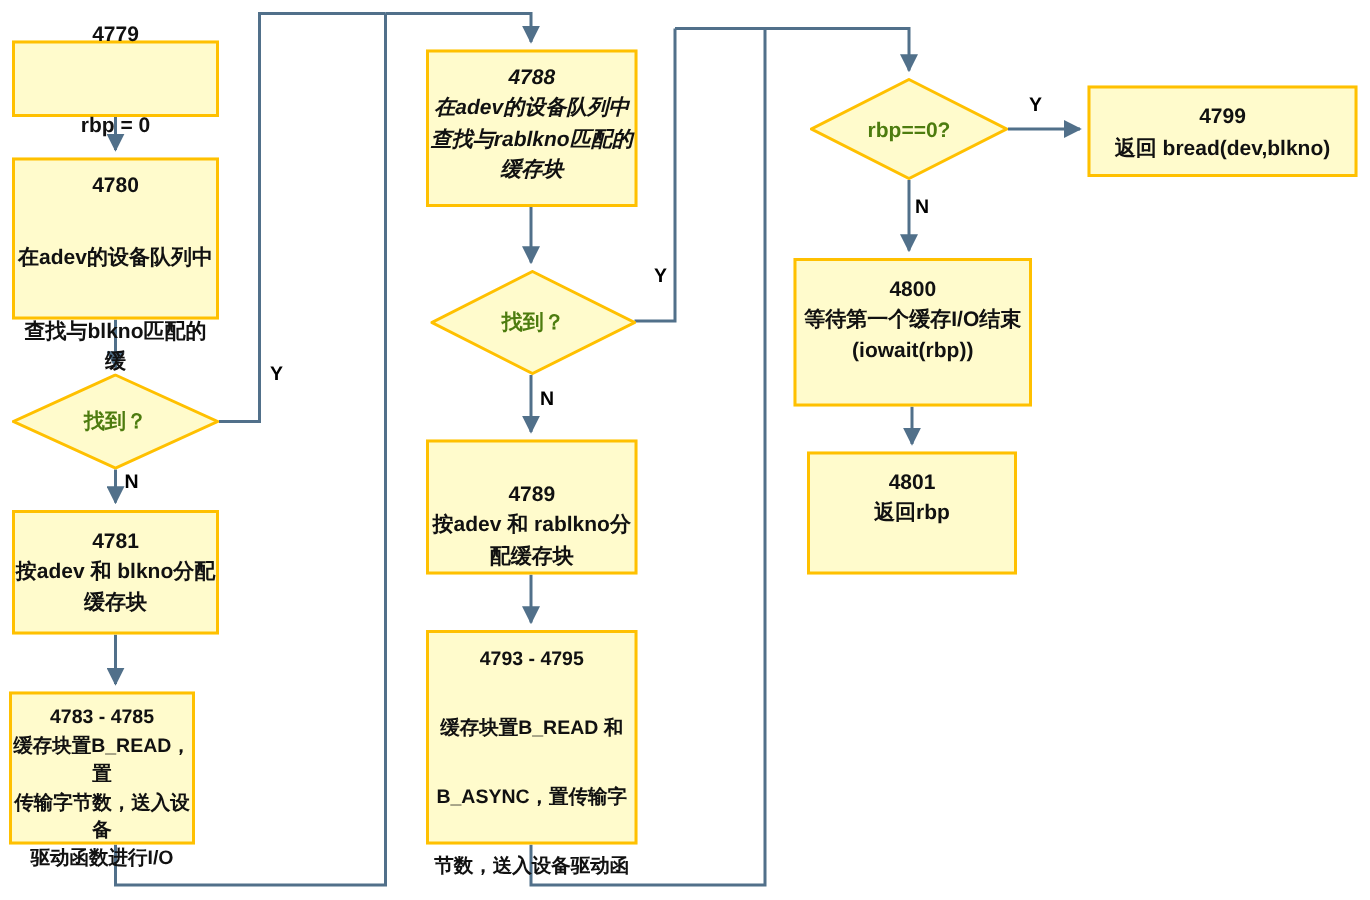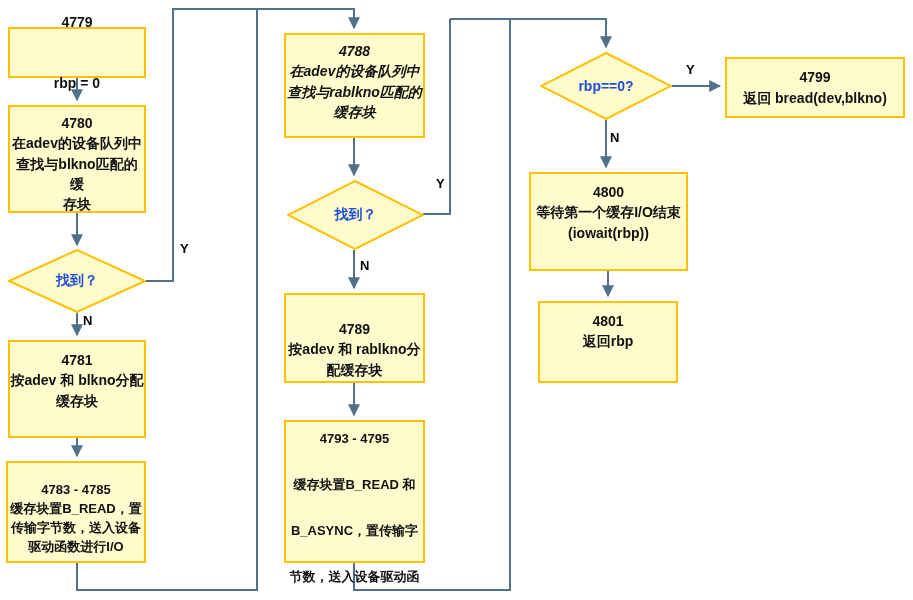--- a/index.html
+++ b/index.html
@@ -9,21 +9,21 @@
   svg.wires{position:absolute;left:0;top:0;width:913px;height:600px;pointer-events:none;}
   .node{position:absolute;box-sizing:border-box;
         background:#fffbcc;border:2px solid #ffc000;
         display:flex;flex-direction:column;align-items:center;justify-content:flex-start;
         color:#111111;font-weight:bold;text-align:center;}
   .node .ln{display:block;width:100%;line-height:1.45;}
   .node.center{justify-content:center;}
   .dia{position:absolute;box-sizing:border-box;}
   .dia .shape{position:absolute;inset:0;}
   .dia .lbl{position:absolute;inset:0;display:flex;align-items:center;justify-content:center;
-            color:#1d4ed8;font-weight:bold;text-align:right;}
+            color:#4d7c0f;font-weight:bold;text-align:right;}
   .edge-lbl{position:absolute;color:#000000;font-weight:bold;font-size:13px;}
   .fs13{font-size:13px;}
   .fs14{font-size:14px;}
 </style>
 </head>
 <body>
 
 <div id="canvas">
 
   <svg class="wires" viewBox="0 0 913 600" xmlns="http://www.w3.org/2000/svg">
@@ -66,41 +66,41 @@
 
       <path d="M608,271 L608,296" marker-end="url(#arrow)"></path>
     </g>
   </svg>
 
   <div class="node center fs14" style="left:8px;top:27px;width:138px;height:51px;gap:41px;">
     <span class="ln">4779</span>
     <span class="ln">rbp = 0</span>
   </div>
 
-  <div class="node fs14" style="left:8px;top:105px;width:138px;height:108px;padding-top:6px;">
+  <div class="node fs14" style="left:8px;top:105px;width:138px;height:108px;padding-top:6px;gap:28px;">
     <span class="ln">4780</span>
     <span class="ln">在adev的设备队列中</span>
     <span class="ln">查找与blkno匹配的缓</span>
     <span class="ln">存块</span>
   </div>
 
   <div class="dia" style="left:8px;top:249px;width:138px;height:64px;">
     <svg class="shape" viewBox="0 0 138 64" xmlns="http://www.w3.org/2000/svg">
       <polygon points="69,1 137,32 69,63 1,32" fill="#fffbcc" stroke="#ffc000" stroke-width="2"></polygon>
     </svg>
     <div class="lbl fs14">找到？</div>
   </div>
 
-  <div class="node fs14" style="left:8px;top:340px;width:138px;height:98px;padding-top:8px;">
+  <div class="node fs14" style="left:8px;top:340px;width:138px;height:83px;padding-top:8px;">
     <span class="ln">4781</span>
     <span class="ln">按adev 和 blkno分配</span>
     <span class="ln">缓存块</span>
   </div>
 
-  <div class="node fs13" style="left:6px;top:461px;width:140px;height:102px;padding-top:18px;">
+  <div class="node fs13" style="left:6px;top:461px;width:124px;height:102px;padding-top:6px;">
     <span class="ln">4783 - 4785</span>
     <span class="ln">缓存块置B_READ，置</span>
     <span class="ln">传输字节数，送入设备</span>
     <span class="ln">驱动函数进行I/O</span>
   </div>
 
   <div class="node fs14" style="left:284px;top:33px;width:141px;height:105px;padding-top:6px;font-style:italic;">
     <span class="ln">4788</span>
     <span class="ln">在adev的设备队列中</span>
     <span class="ln">查找与rablkno匹配的</span>

